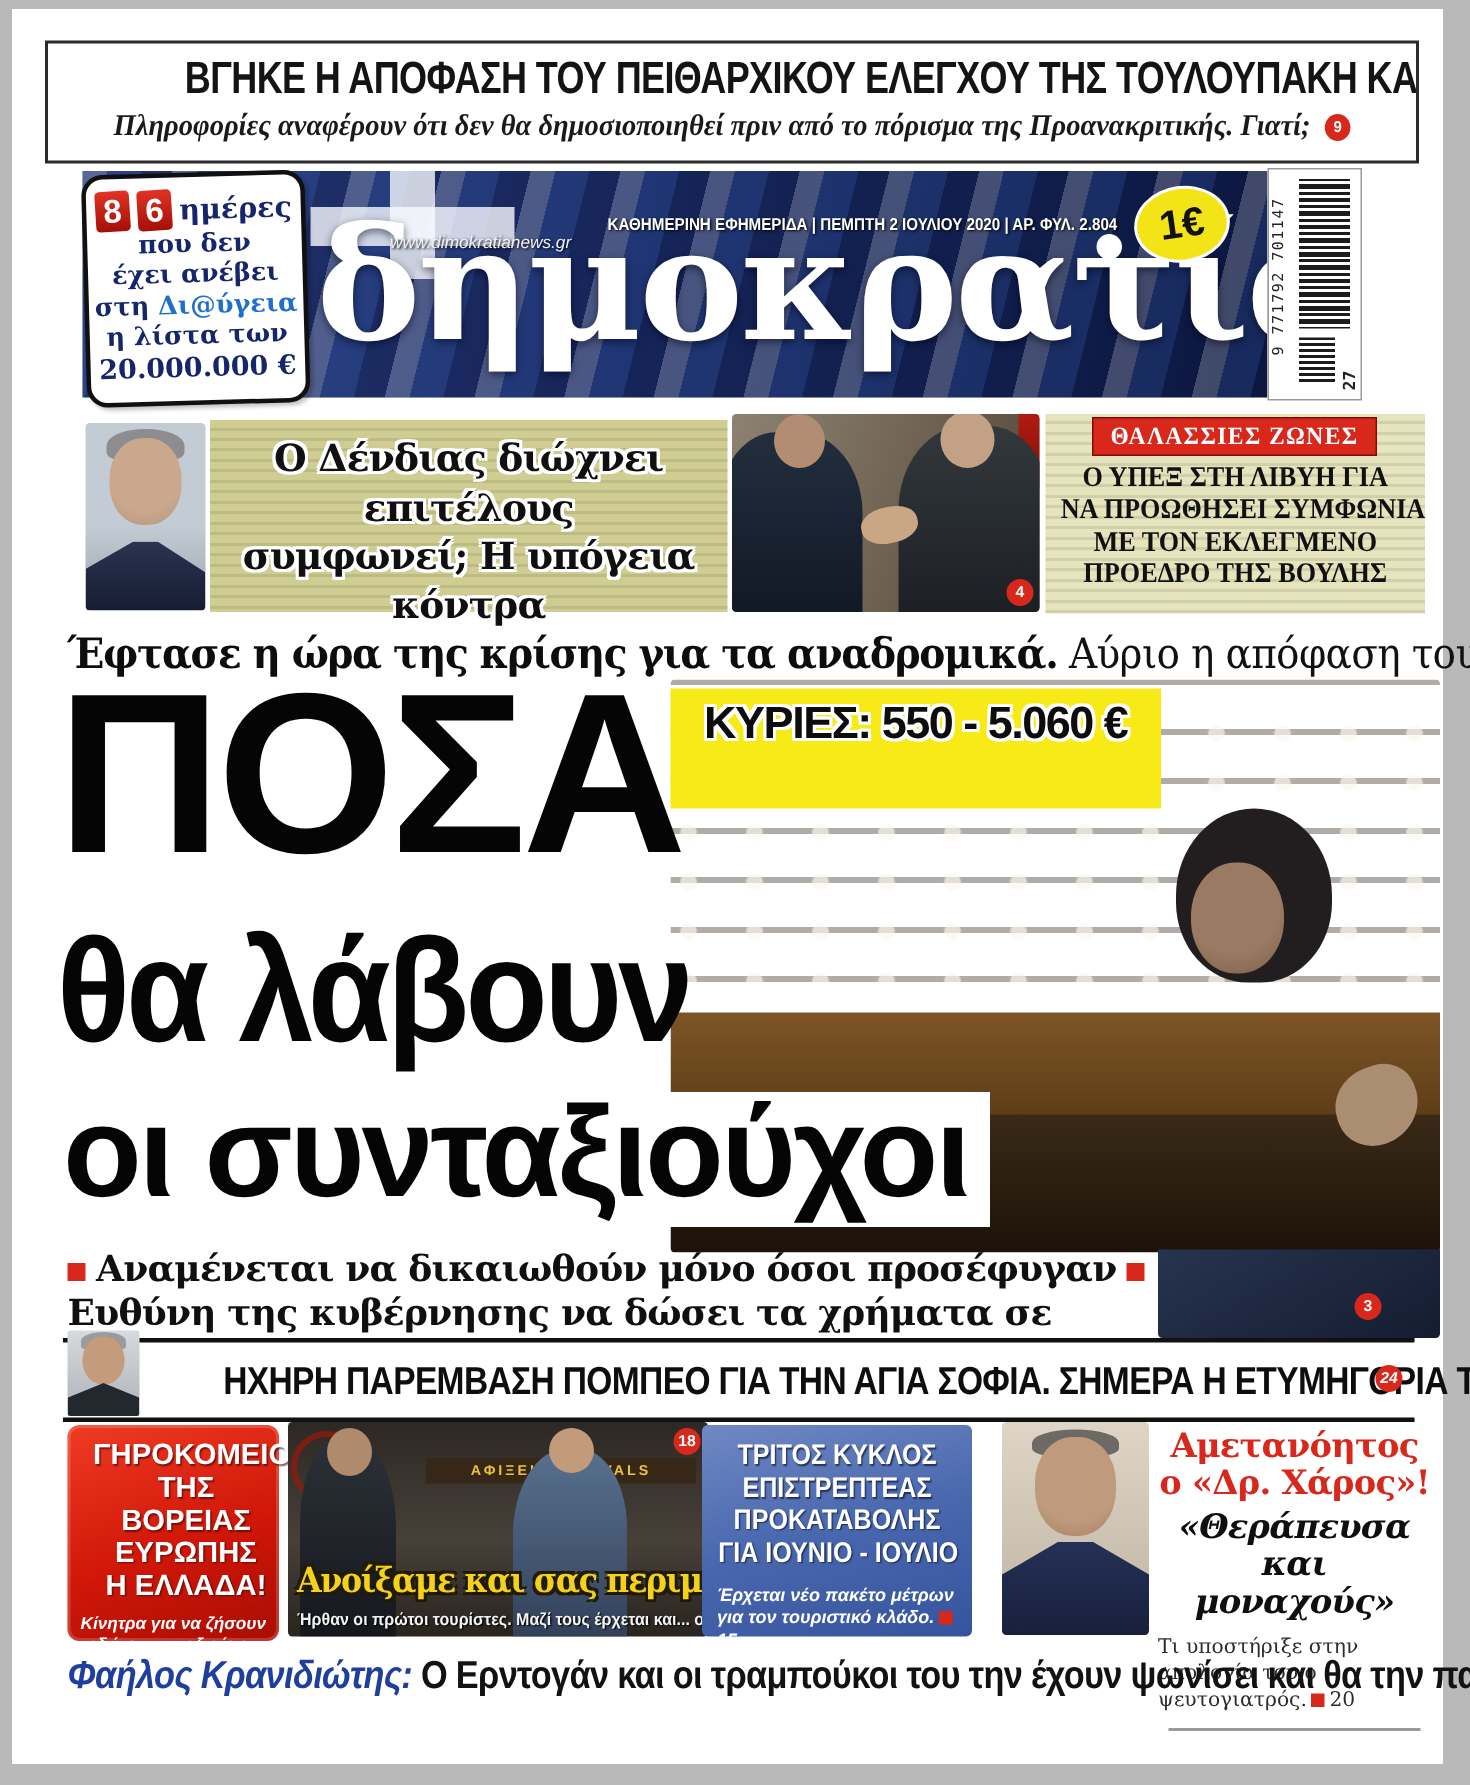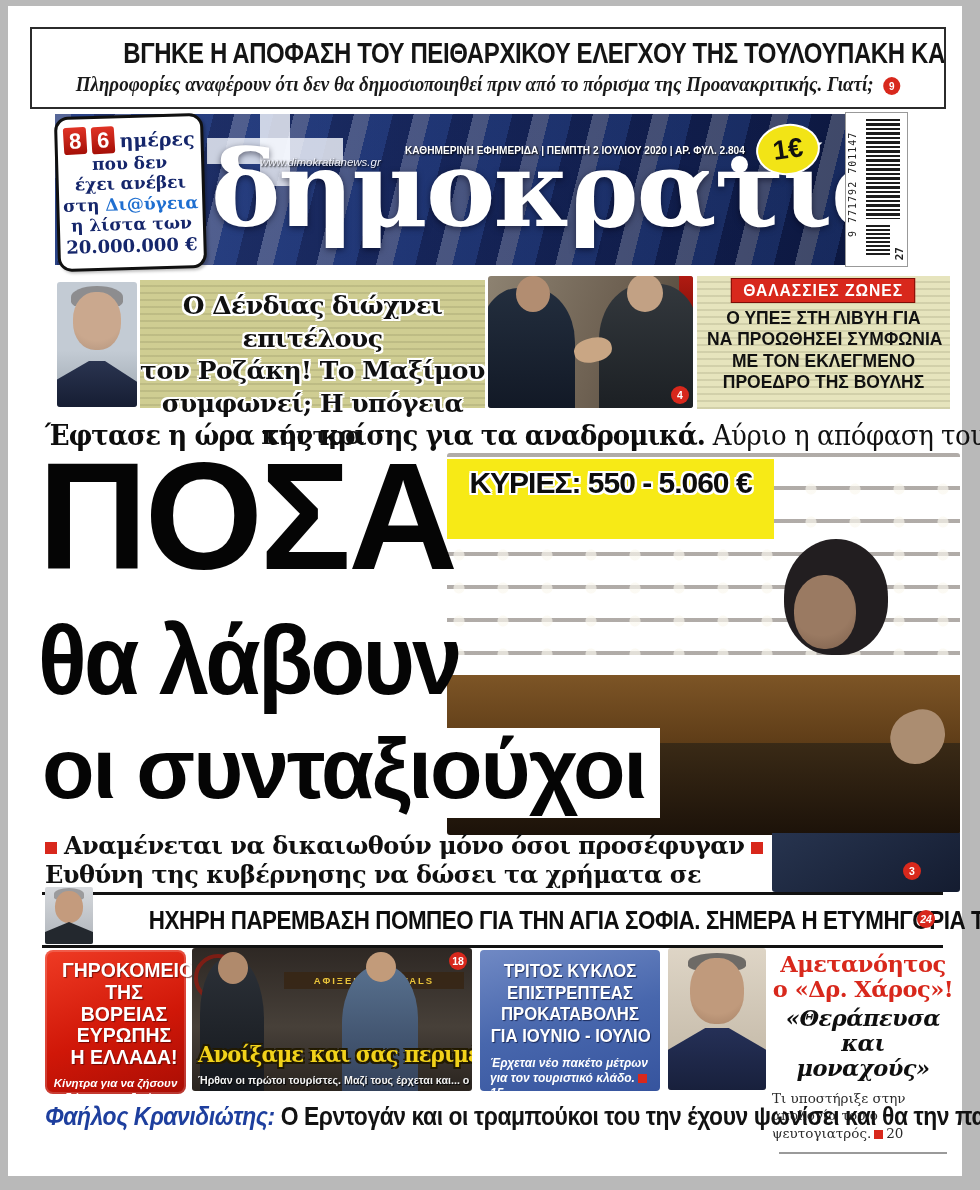--- a/index.html
+++ b/index.html
@@ -50,21 +50,21 @@
   .ghost-lines{position:absolute;inset:0;background:repeating-linear-gradient(to bottom,transparent 0 5px,rgba(70,70,40,.16) 5px 7px);opacity:.8;}
   .dendias-headline{position:relative;padding-top:10px;text-align:center;font-family:"DejaVu Serif",serif;font-weight:700;font-size:25px;line-height:1.3;letter-spacing:-0.5px;color:#101010;
     text-shadow:-2px -2px 0 #fff,2px -2px 0 #fff,-2px 2px 0 #fff,2px 2px 0 #fff,-2px 0 0 #fff,2px 0 0 #fff,0 -2px 0 #fff,0 2px 0 #fff;}
   .photo-handshake{left:488px;top:276px;width:205px;height:132px;background:linear-gradient(110deg,#8d8271 0%,#6e6152 55%,#4c4337 100%);}
   .hs-left{position:absolute;left:-8px;top:12px;width:95px;height:120px;background:linear-gradient(#232e3e,#121926);border-radius:40% 45% 0 0;}
   .hs-right{position:absolute;right:-6px;top:8px;width:100px;height:124px;background:linear-gradient(#33383d,#1c2024);border-radius:45% 40% 0 0;}
   .hs-head-l{position:absolute;left:28px;top:0px;width:34px;height:36px;background:#b28d71;border-radius:50%;}
   .hs-head-r{position:absolute;right:30px;top:-2px;width:36px;height:38px;background:#c2a184;border-radius:50%;}
   .hs-hands{position:absolute;left:86px;top:62px;width:38px;height:24px;background:#c9a684;border-radius:45%;transform:rotate(-12deg);}
   .hs-flag{position:absolute;right:0;top:0;width:14px;height:50px;background:linear-gradient(#b01b12,#7e0e08);}
-  .maritime-panel{position:absolute;left:697px;top:276px;width:253px;height:133px;background:#e6e4bd;text-align:center;z-index:1;}
+  .maritime-panel{position:absolute;left:697px;top:276px;width:253px;height:133px;background:#e6e4bd;text-align:center;z-index:1;font-family:Liberation Serif, serif;}
   .maritime-label{position:relative;display:inline-block;margin-top:2px;padding:2px 12px;background:#d8281c;border:1px solid #7c0d06;color:#fff;font-weight:900;font-size:16.5px;letter-spacing:1px;white-space:nowrap;transform:scaleX(.95);}
   .maritime-headline{position:relative;margin-top:4px;font-weight:900;font-size:19px;line-height:1.12;color:#111;white-space:nowrap;transform:scaleX(.92);transform-origin:center;}
 
   
   .kicker{position:absolute;left:45px;top:419px;width:910px;white-space:nowrap;transform:scaleX(.93);transform-origin:left;z-index:3;}
   .kicker-bold{font-family:"DejaVu Serif",serif;font-weight:700;font-size:28px;letter-spacing:-1px;color:#0d0d0d;}
   .kicker-reg{font-family:"DejaVu Serif",serif;font-weight:400;font-size:28px;letter-spacing:-0.5px;color:#111;}
 
   
   .photo-parliament{left:447px;top:453px;width:513px;height:382px;background:linear-gradient(#4a3categorical,#000) ,linear-gradient(170deg,#6e4d28 0%,#5a3c1d 45%,#2e1c0c 100%);z-index:1;border-radius:3px;}
@@ -108,21 +108,21 @@
   .tr-ring{position:absolute;left:2px;top:6px;width:40px;height:40px;border:4px solid rgba(150,25,15,.75);border-radius:50%;}
   .tr-sign{position:absolute;left:92px;top:24px;right:8px;height:17px;background:rgba(55,38,20,.85);color:#e8c23a;font-weight:700;font-size:9.5px;letter-spacing:2px;text-align:center;line-height:17px;}
   .tr-fig1{position:absolute;left:8px;top:10px;width:64px;height:133px;background:linear-gradient(#2c3138,#15181d);border-radius:42% 46% 0 0;}
   .tr-fig1-head{position:absolute;left:26px;top:4px;width:30px;height:32px;background:#b08a6c;border-radius:50%;}
   .tr-fig2{position:absolute;left:150px;top:18px;width:76px;height:125px;background:linear-gradient(#58718f,#33415a);border-radius:46% 42% 0 0;}
   .tr-fig2-head{position:absolute;left:174px;top:4px;width:30px;height:30px;background:#c29b7a;border-radius:50%;}
   .tourism-headline{position:absolute;left:6px;bottom:24px;font-family:"DejaVu Serif",serif;font-weight:700;font-size:23px;letter-spacing:-1px;color:#f2d21a;white-space:nowrap;transform:scaleX(.92);transform-origin:left;
     text-shadow:-2px -2px 0 #221a00,2px -2px 0 #221a00,-2px 2px 0 #221a00,2px 2px 0 #221a00;}
   .tourism-caption{position:absolute;left:6px;bottom:5px;font-weight:700;font-size:11.5px;color:#f2f2f2;white-space:nowrap;transform:scaleX(.93);transform-origin:left;text-shadow:1px 1px 1px #000;}
   .tourism-ref{position:absolute;right:5px;top:4px;}
-  .blue-box{position:absolute;left:480px;top:950px;width:180px;height:141px;background:linear-gradient(165deg,#7089c4 0%,#4867ad 50%,#36549e 100%);border-radius:4px;text-align:center;z-index:2;}
+  .blue-box{position:absolute;left:468px;top:950px;width:180px;height:141px;background:linear-gradient(165deg,#7089c4 0%,#4867ad 50%,#36549e 100%);border-radius:4px;text-align:center;z-index:2;}
   .blue-box-headline{margin-top:10px;font-weight:900;font-size:19px;line-height:1.14;color:#fff;white-space:nowrap;transform:scaleX(.88);transform-origin:center;text-shadow:1px 1px 1px rgba(10,20,60,.7);}
   .blue-box-note{margin:9px 10px 0;font-style:italic;font-weight:700;font-size:12px;line-height:1.25;color:#fff;text-align:left;}
   .rsq{display:inline-block;width:9px;height:9px;background:#d8281c;margin:0 3px;vertical-align:middle;}
   .photo-charos{left:668px;top:948px;width:98px;height:142px;background:linear-gradient(#ded5c6,#bfb4a2);z-index:2;}
   .ch-head{position:absolute;left:22px;top:10px;width:54px;height:66px;background:radial-gradient(circle at 50% 42%,#c09a7c 0 60%,#a58166 100%);border-radius:46%;}
   .ch-hair{position:absolute;left:20px;top:5px;width:58px;height:18px;background:#6d6a66;border-radius:50% 50% 30% 30%;}
   .ch-shirt{position:absolute;left:0;bottom:0;width:100%;height:62px;background:linear-gradient(#253057,#18203c);clip-path:polygon(0 100%,0 35%,38% 0,62% 0,100% 35%,100% 100%);}
   .charos-text{position:absolute;left:772px;top:952px;width:182px;text-align:center;z-index:2;}
   .charos-headline{font-family:"DejaVu Serif",serif;font-weight:700;font-size:22.5px;line-height:1.12;color:#d8281c;letter-spacing:-0.5px;}
   .charos-quote{margin-top:4px;font-family:"DejaVu Serif",serif;font-style:italic;font-weight:700;font-size:22.5px;line-height:1.1;color:#0f0f0f;letter-spacing:-0.5px;}
@@ -181,21 +181,20 @@
 
   <div class="photo photo-rozakis">
     <div class="rz-hair"></div>
     <div class="rz-head"></div>
     <div class="rz-suit"></div>
   </div>
   <div class="dendias-panel">
     <div class="ghost-lines"></div>
     <div class="dendias-headline">
       <div>Ο Δένδιας διώχνει επιτέλους</div>
-      <div>τον Ροζάκη! Το Μαξίμου</div>
       <div>συμφωνεί; Η υπόγεια κόντρα</div>
     </div>
   </div>
   <div class="photo photo-handshake">
     <div class="hs-flag"></div>
     <div class="hs-left"></div>
     <div class="hs-right"></div>
     <div class="hs-head-l"></div>
     <div class="hs-head-r"></div>
     <div class="hs-hands"></div>

